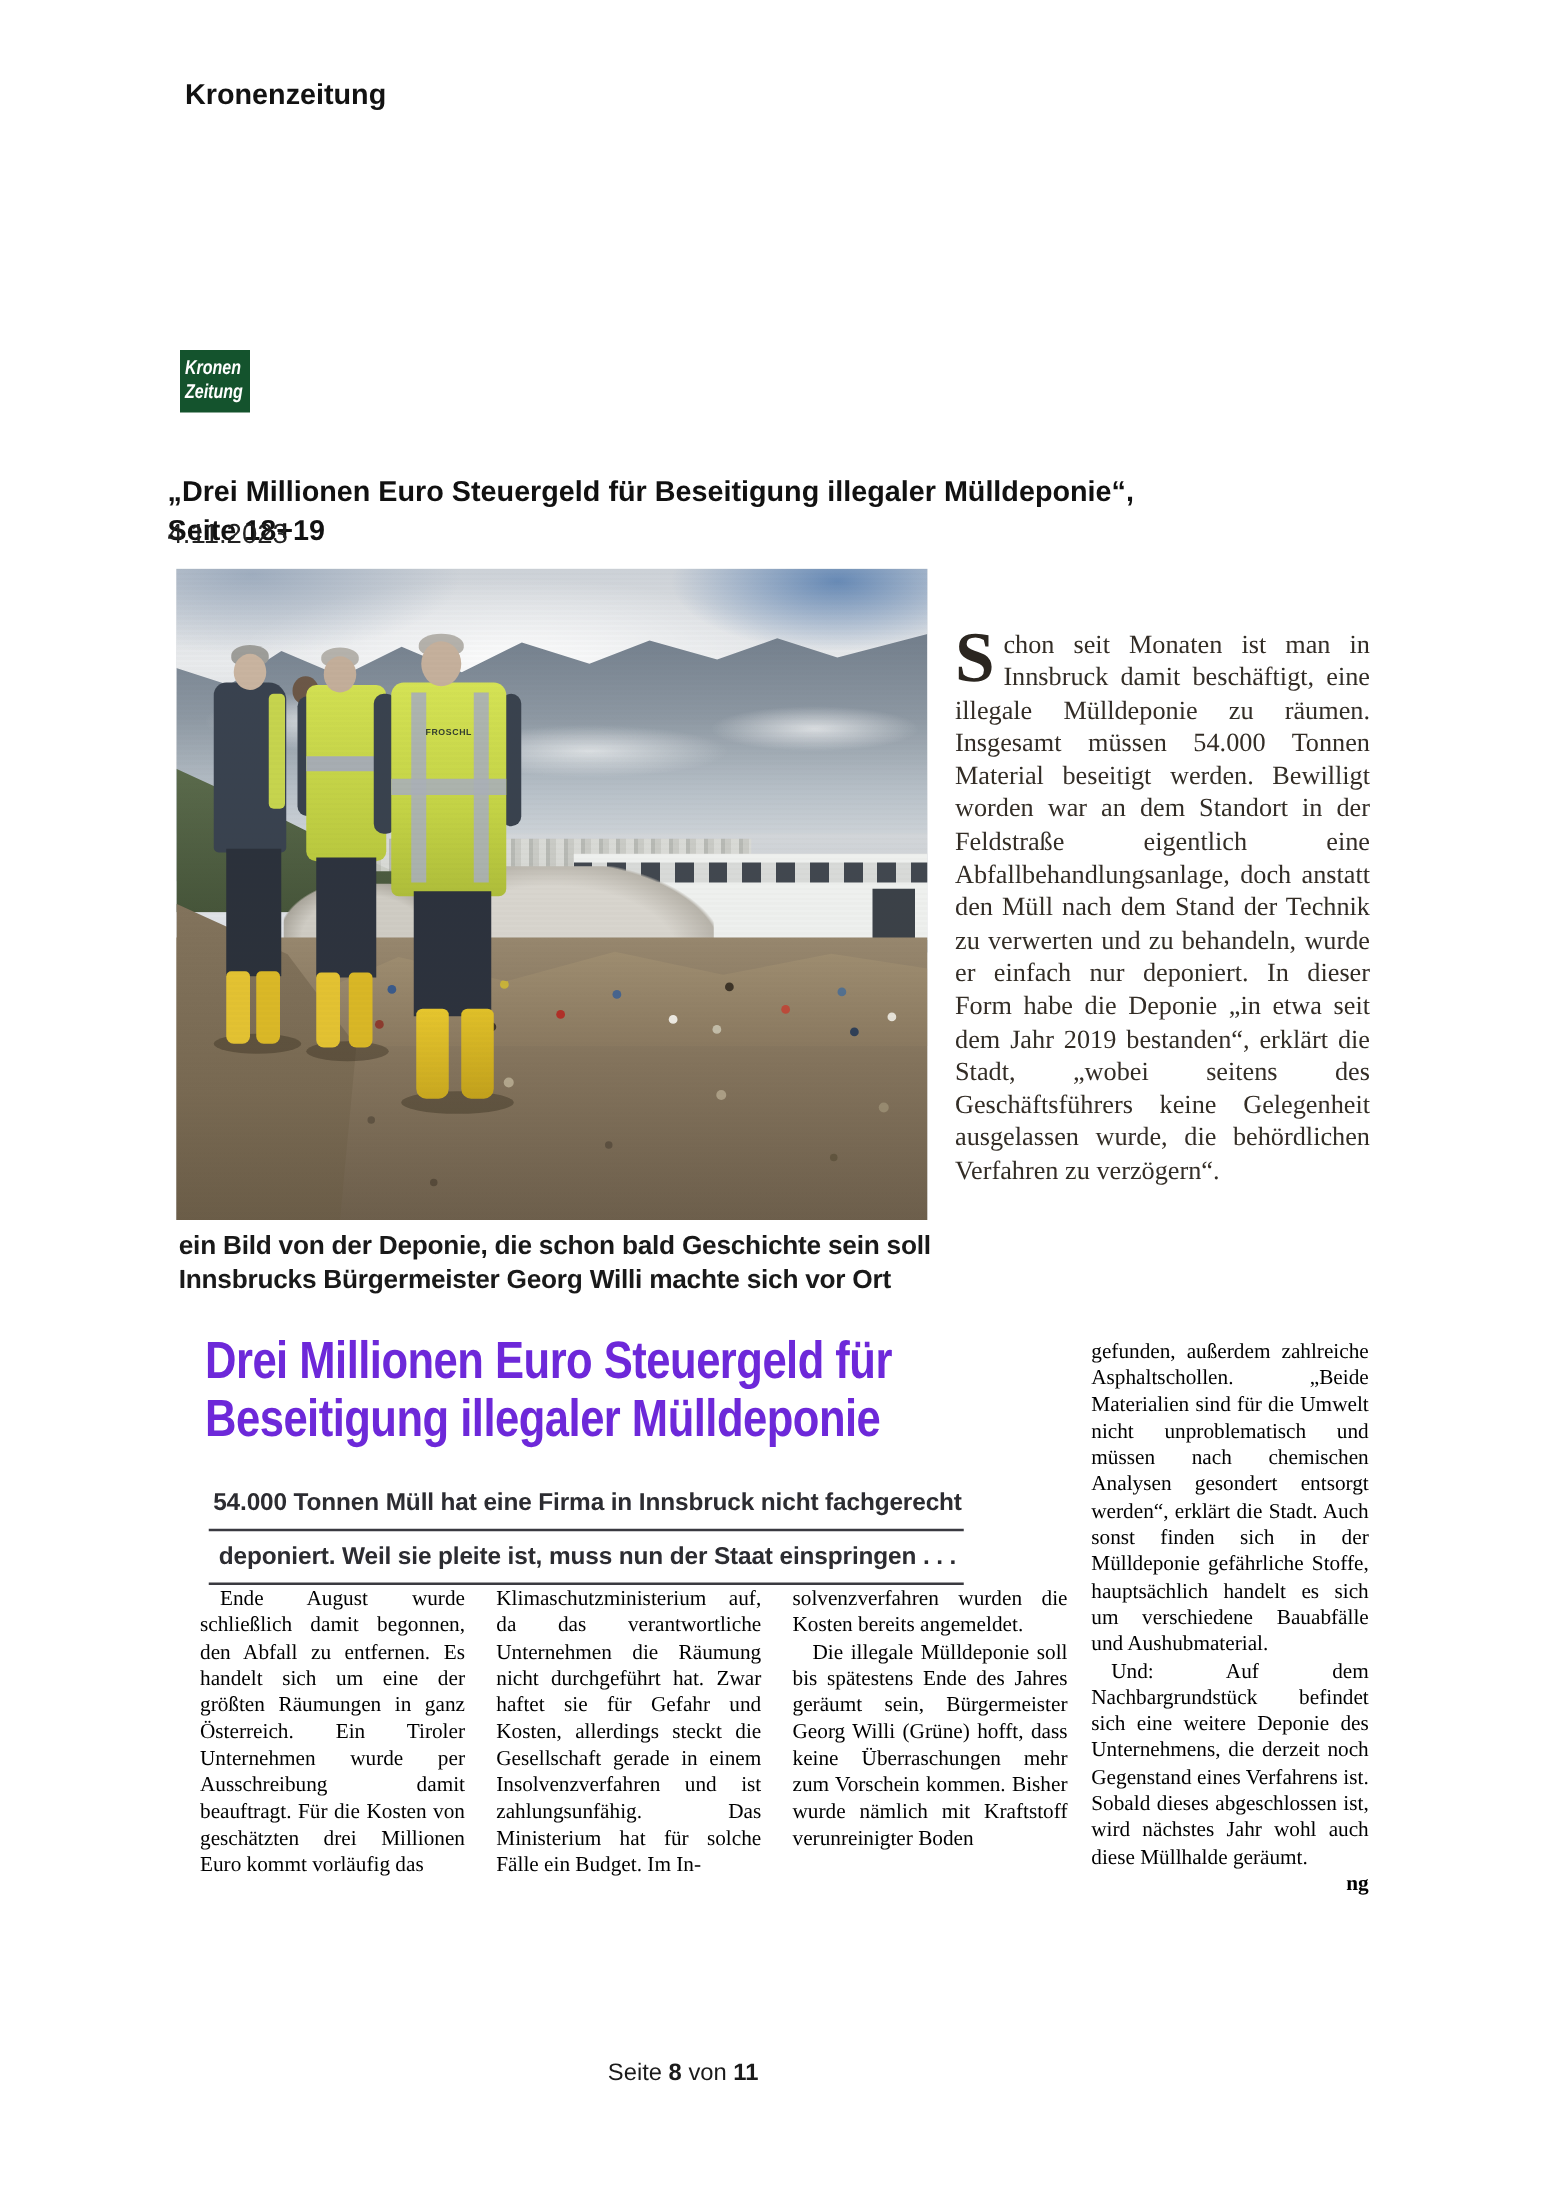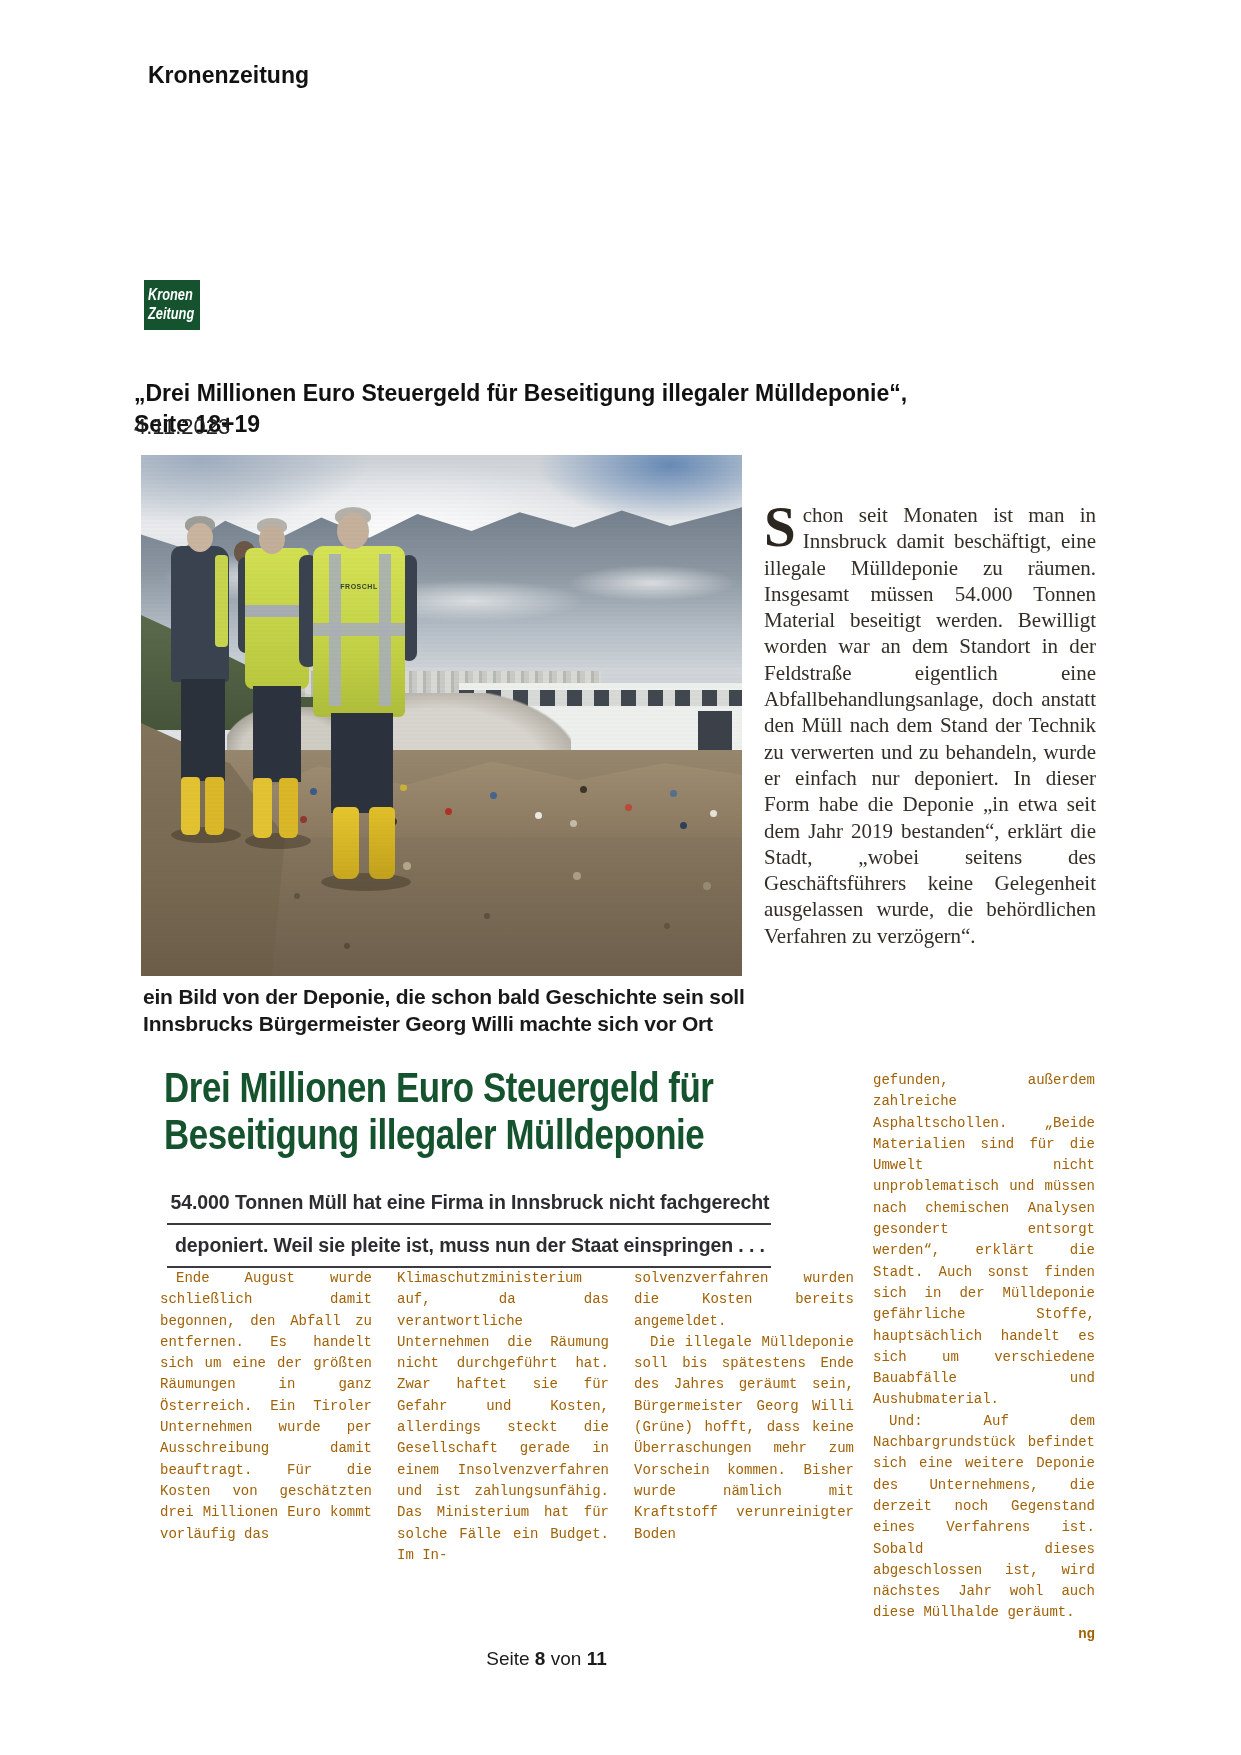--- a/index.html
+++ b/index.html
@@ -110,30 +110,30 @@
   
   .caption{position:absolute;left:143px;top:983px;width:604px;font-size:21px;font-weight:bold;
     line-height:27px;color:#191919;letter-spacing:-.2px;}
 
   
   .intro{position:absolute;left:764px;top:502px;width:332px;font-family:"Liberation Serif",serif;
     font-size:21px;line-height:26.3px;text-align:justify;color:#332d26;}
   .dropcap{float:left;font-weight:bold;font-size:57px;line-height:46px;padding:2px 7px 0 0;color:#2b2620;}
 
   
-  .headline{position:absolute;left:164px;top:1064px;color:#14532d;font-weight:bold;}
+  .headline{position:absolute;left:164px;top:1064px;color:#6d28d9;font-weight:bold;}
   .headline .hl{display:block;font-size:42px;line-height:47px;letter-spacing:-.5px;white-space:nowrap;
     transform:scaleX(.83);transform-origin:0 50%;}
   .subhead{position:absolute;left:167px;top:1182px;width:604px;color:#2c2c31;}
   .subhead .sl{font-size:19.5px;font-weight:bold;letter-spacing:-.1px;padding:9px 0 9px 2px;
     border-bottom:2px solid #3a3a40;white-space:nowrap;text-align:center;}
 
   
-  .bodycol{position:absolute;font-family:Liberation Mono, monospace;font-size:14px;line-height:21.3px;
-    text-align:justify;color:#a16207;}
+  .bodycol{position:absolute;font-family:Liberation Serif, serif;font-size:17px;line-height:21.3px;
+    text-align:justify;color:#000000;}
   .bodycol p{margin:0;}
   .bodycol p.ind{text-indent:16px;}
   .c1{left:160px;top:1268px;width:212px;}
   .c2{left:397px;top:1268px;width:212px;}
   .c3{left:634px;top:1268px;width:220px;}
   .c4{left:873px;top:1070px;width:222px;}
   .byline{float:right;font-weight:bold;padding-left:24px;}
 
   
   .footer{position:absolute;left:0;top:1648px;width:1093px;text-align:center;font-size:19px;color:#1b1b1b;}

